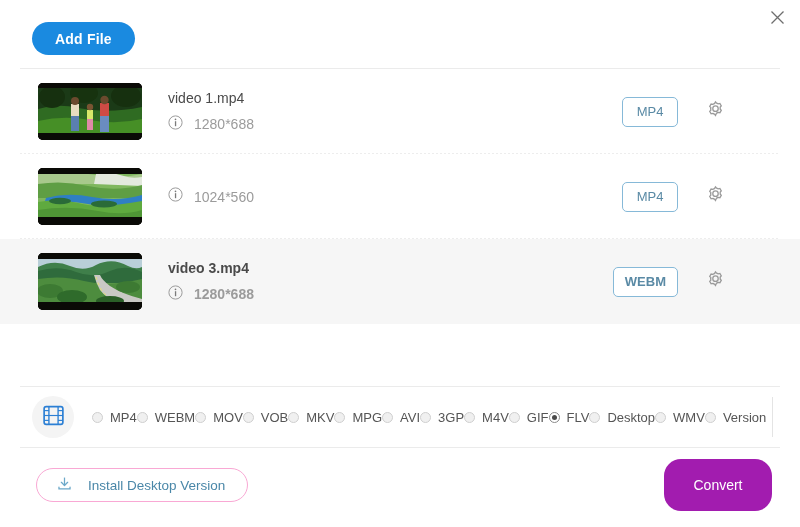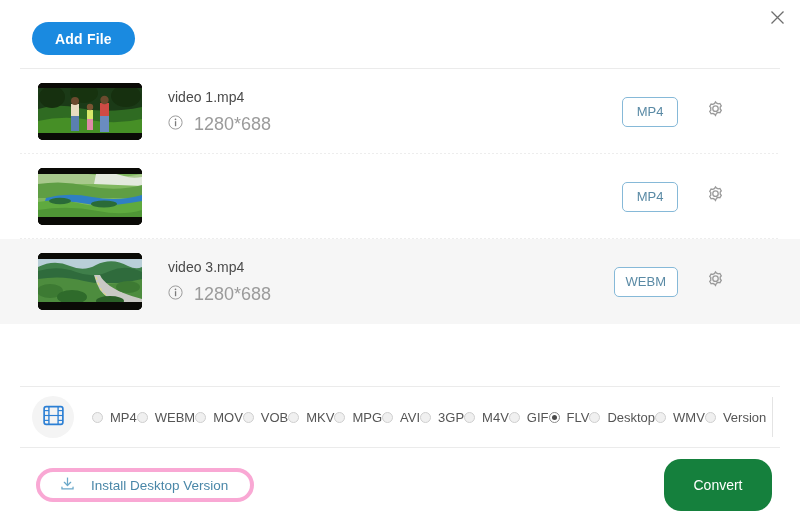--- a/index.html
+++ b/index.html
@@ -43,21 +43,21 @@
   }
 
   
   .file-list { padding: 0; }
   .file-row {
     position: relative;
     display: flex; align-items: center;
     height: 85px;
     padding: 0 32px 0 38px;
   }
-  .file-row.selected { background: #f6f6f6; }
+  .file-row.selected { background: #f6f6f6; font-weight: bold; }
   .file-row .divider {
     position: absolute; left: 20px; right: 20px; bottom: 0;
     height: 1px;
     background-image: linear-gradient(to right, #ededed 0 2px, transparent 2px 4px);
     background-size: 4px 1px;
     background-repeat: repeat-x;
   }
   .file-row:last-child .divider { display: none; }
 
   .thumb {
@@ -71,21 +71,21 @@
   .thumb svg { display: block; width: 100%; height: 100%; }
 
   .file-meta { margin-left: 26px; flex: 1 1 auto; min-width: 0; }
   .file-name {
     font-size: 14px; color: #4a4a4a;
     margin-bottom: 9px;
     white-space: nowrap;
   }
   .file-dim-line { display: flex; align-items: center; gap: 11px; }
   .info-icon { flex: none; display: block; }
-  .file-dim { font-size: 18px; color: #9b9b9b; }
+  .file-dim { font-size: 14px; color: #9b9b9b; }
 
   .fmt-badge {
     flex: none;
     min-width: 56px; height: 30px;
     padding: 0 11px;
     border: 1px solid #86b9d8;
     border-radius: 5px;
     background: #fff;
     color: #5a8aa5;
     font-size: 13px;
@@ -158,32 +158,32 @@
   
   .footer {
     position: absolute; left: 0; right: 0; bottom: 0;
     height: 78px;
     display: flex; align-items: center; justify-content: space-between;
     padding: 0 28px 6px 36px;
   }
   .install-btn {
     display: inline-flex; align-items: center; gap: 14px;
     height: 34px; padding: 0 22px 0 18px;
-    border: 4px solid #f9a8d4;
+    border: 1px solid #f9a8d4;
     border-radius: 17px;
     background: #fff;
     color: #4a87a8;
     font-size: 13.5px;
     cursor: pointer;
   }
   .convert-btn {
     display: inline-flex; align-items: center; justify-content: center;
     width: 108px; height: 52px;
     border: none; border-radius: 17px;
-    background: #15803d;
+    background: #a21caf;
     color: #fff;
     font-size: 14px;
     cursor: pointer;
   }
 </style>
 </head>
 <body>
 
 <div class="app">
 
@@ -265,20 +265,30 @@
           <path d="M8 30 Q30 24 54 29 Q80 34 104 27 L104 36 Q76 42 50 36 Q26 31 6 36 Z" fill="#2f7fc4"></path>
           <path d="M0 34 Q22 30 40 35 Q60 41 104 33 L104 52 L0 52 Z" fill="#5faa3f"></path>
           <ellipse cx="22" cy="33" rx="11" ry="3.2" fill="#2a6b38"></ellipse>
           <ellipse cx="66" cy="36" rx="13" ry="3.4" fill="#2a6b38"></ellipse>
           <path d="M0 42 Q30 37 60 43 Q84 48 104 42 L104 52 L0 52 Z" fill="#4f9636"></path>
           <rect x="0" y="49" width="104" height="8" fill="#0a0a06"></rect>
           <rect x="0" y="0" width="104" height="6" fill="#0a0a06"></rect>
         </svg>
       </div>
       <div class="file-meta">
+        <div class="file-dim-line">
+          <span class="info-icon">
+            <svg width="15" height="15" viewBox="0 0 15 15">
+              <circle cx="7.5" cy="7.5" r="6.6" fill="none" stroke="#9b9b9b" stroke-width="1"></circle>
+              <circle cx="7.5" cy="4.3" r="0.85" fill="#7a7a7a"></circle>
+              <rect x="6.9" y="6.2" width="1.3" height="5" fill="#7a7a7a"></rect>
+            </svg>
+          </span>
+          <span class="file-dim">1024*560</span>
+        </div>
       </div>
       <div class="fmt-badge">MP4</div>
       <div class="gear-btn">
         <span>
           <svg width="21" height="21" viewBox="0 0 24 24">
             <path fill="none" stroke="#9a9a9a" stroke-width="1.5" d="M12 3.2l1.2 1.5a7.6 7.6 0 011.9.8l1.9-.4 1.6 2.8-1.3 1.4c.1.35.15.7.15 1.1s-.05.75-.15 1.1l1.3 1.4-1.6 2.8-1.9-.4a7.6 7.6 0 01-1.9.8L12 18.8l-1.2-1.5a7.6 7.6 0 01-1.9-.8l-1.9.4-1.6-2.8 1.3-1.4A6 6 0 016.55 11c0-.4.05-.75.15-1.1L5.4 8.5 7 5.7l1.9.4a7.6 7.6 0 011.9-.8z"></path>
             <circle cx="12" cy="11" r="3.1" fill="none" stroke="#9a9a9a" stroke-width="1.5"></circle>
           </svg>
         </span>
       </div>

